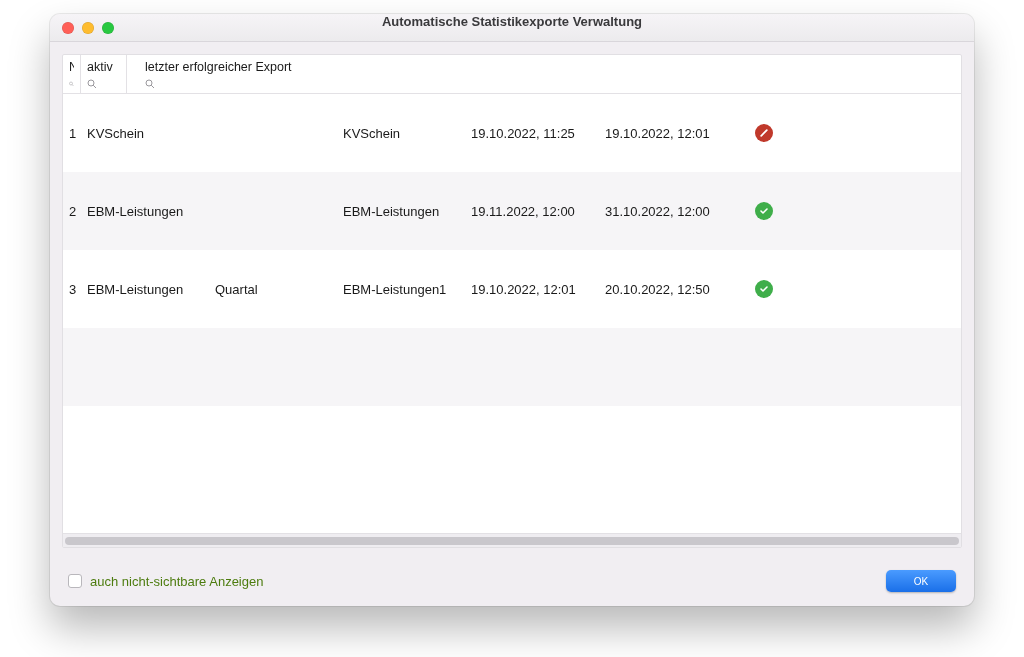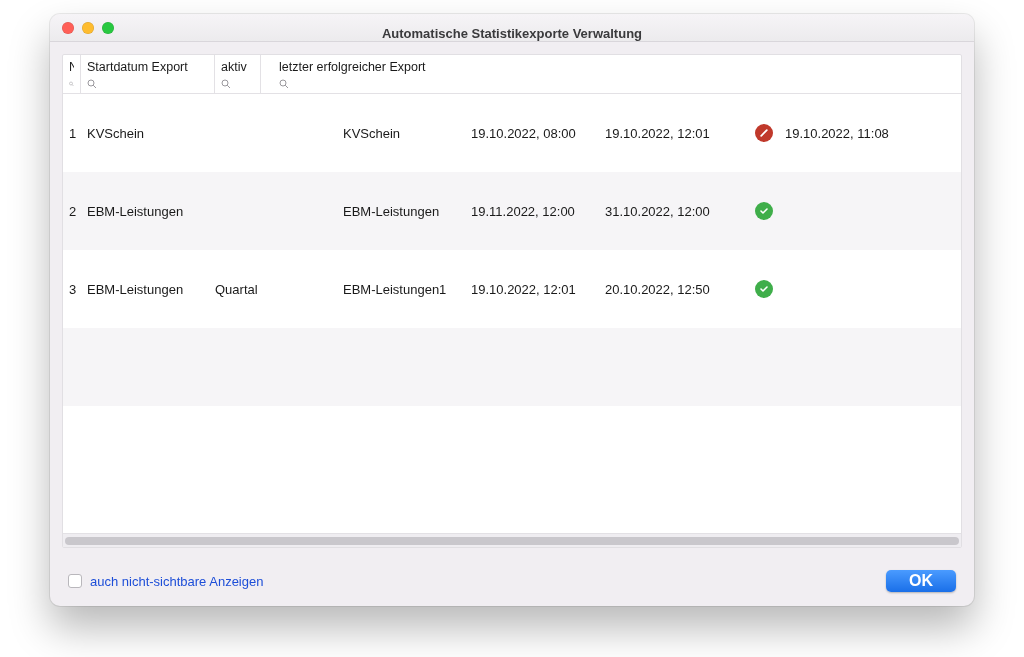--- a/index.html
+++ b/index.html
@@ -21,21 +21,21 @@
     width: 924px; height: 592px;
     background: #f1eef2;
     border-radius: 10px;
     box-shadow: 0 22px 40px rgba(0,0,0,0.28),
                 0 0 0 1px rgba(0,0,0,0.08);
     overflow: hidden;
   }
   .titlebar {
     height: 28px;
     display: flex;
-    align-items: flex-end;
+    align-items: flex-start;
     position: relative;
     background: linear-gradient(#f6f4f7,#ecebed);
     border-bottom: 1px solid #d9d6db;
   }
   .traffic {
     display: flex; gap: 8px;
     position: absolute; left: 12px; top: 8px;
   }
   .traffic span {
     width: 12px; height: 12px; border-radius: 50%;
@@ -136,27 +136,27 @@
     padding:0 18px;
   }
   .checkbox {
     display:flex; align-items:center; gap:8px;
     cursor:default;
   }
   .checkbox .box {
     width:14px;height:14px;border:1px solid #b9b7bc;border-radius:3px;background:#fff;
     box-shadow: 0 1px 0 rgba(255,255,255,0.6) inset;
   }
-  .checkbox .lbl { font-size:13px; color:#1d4ed8; }
+  .checkbox .lbl { font-size:13px; color:#4d7c0f; }
   .spacer{flex:1;}
   .ok-btn{
     min-width:70px; height:22px;
     border:none; border-radius:5px;
     background:linear-gradient(#4a9bff,#1a6fe8);
-    color:#fff; font-size:16px; font-weight:700;
+    color:#fff; font-size:10px; font-weight:400;
     padding:0 18px;
     box-shadow:0 1px 2px rgba(0,0,0,0.25);
     cursor:default;
   }
 </style>
 </head>
 <body>
 
 <div class="stage">
   <div class="window">
@@ -174,29 +174,20 @@
       <div class="thead">
         <div class="th c-n">
           <span class="th-label">N</span>
           <span class="th-search">
             <svg width="10" height="10" viewBox="0 0 10 10">
                 <circle cx="4" cy="4" r="3" fill="none" stroke="#9a989d" stroke-width="1"></circle>
                 <line x1="6.2" y1="6.2" x2="9" y2="9" stroke="#9a989d" stroke-width="1"></line>
               </svg>
           </span>
         </div>
-        <div class="th c-start">
-          <span class="th-label">Startdatum Export</span>
-          <span class="th-search">
-            <svg width="10" height="10" viewBox="0 0 10 10">
-                <circle cx="4" cy="4" r="3" fill="none" stroke="#9a989d" stroke-width="1"></circle>
-                <line x1="6.2" y1="6.2" x2="9" y2="9" stroke="#9a989d" stroke-width="1"></line>
-              </svg>
-          </span>
-        </div>
         <div class="th c-aktiv">
           <span class="th-label">aktiv</span>
           <span class="th-search">
             <svg width="10" height="10" viewBox="0 0 10 10">
                 <circle cx="4" cy="4" r="3" fill="none" stroke="#9a989d" stroke-width="1"></circle>
                 <line x1="6.2" y1="6.2" x2="9" y2="9" stroke="#9a989d" stroke-width="1"></line>
               </svg>
           </span>
         </div>
         <div class="th c-last">
@@ -209,30 +200,29 @@
           </span>
         </div>
       </div>
 
       <div class="tbody" id="tbody">
           <div class="tr">
             <div class="td c-n">1</div>
             <div class="td c-stat">KVSchein</div>
             <div class="td c-filt"></div>
             <div class="td c-exp">KVSchein</div>
-            <div class="td c-start">19.10.2022, 08:00</div>
+            <div class="td c-start">19.10.2022, 11:25</div>
             <div class="td c-next">19.10.2022, 12:01</div>
             <div class="td c-aktiv">
               <span class="status-icon status-inactive">
                 <svg width="10" height="10" viewBox="0 0 10 10">
                   <line x1="2.2" y1="7.8" x2="7.8" y2="2.2" stroke="#fff" stroke-width="1.8" stroke-linecap="round"></line>
                 </svg>
               </span>
             </div>
-            <div class="td c-last">19.10.2022, 11:08</div>
           </div>
           <div class="tr alt">
             <div class="td c-n">2</div>
             <div class="td c-stat">EBM-Leistungen</div>
             <div class="td c-filt"></div>
             <div class="td c-exp">EBM-Leistungen</div>
             <div class="td c-start">19.11.2022, 12:00</div>
             <div class="td c-next">31.10.2022, 12:00</div>
             <div class="td c-aktiv">
               <span class="status-icon status-active">

